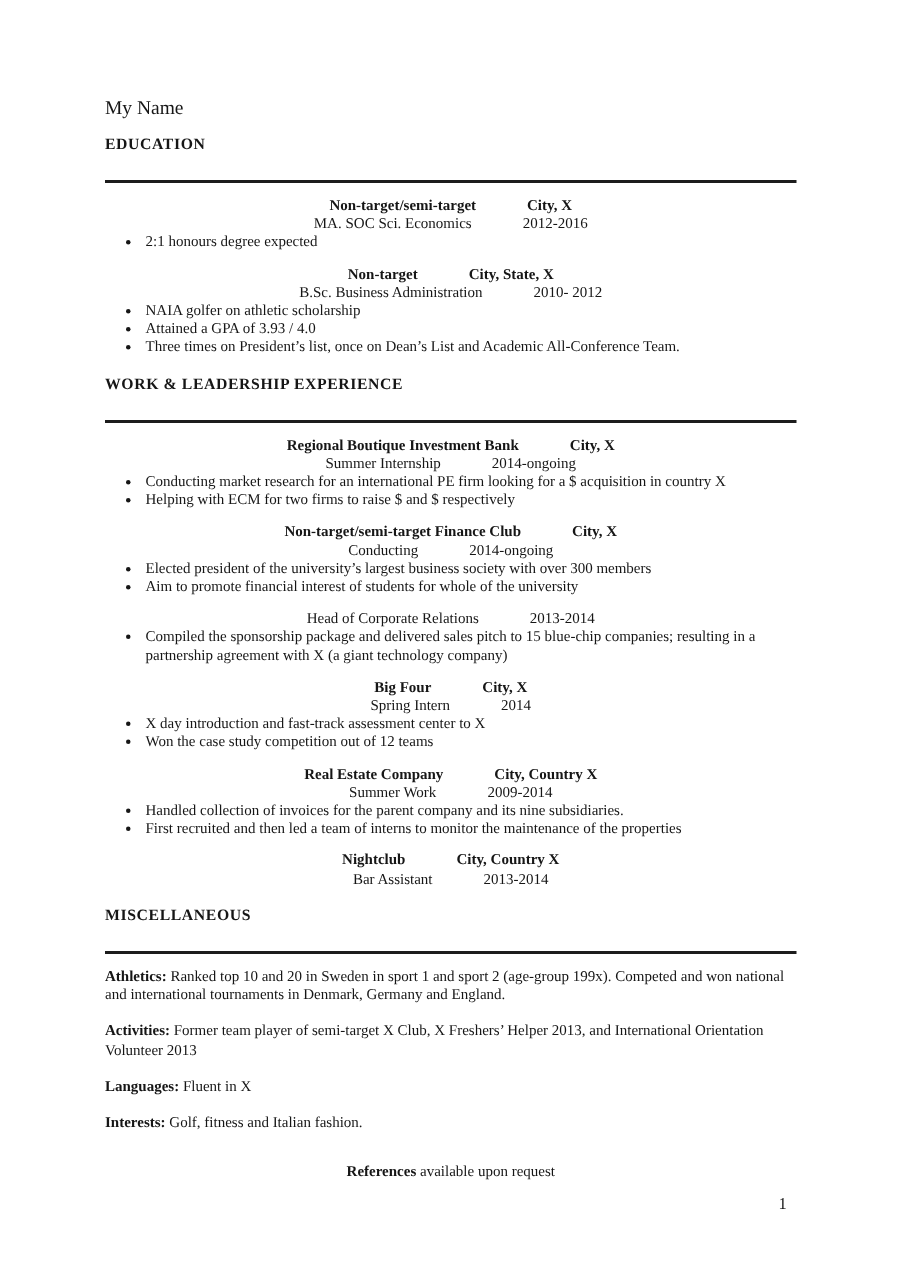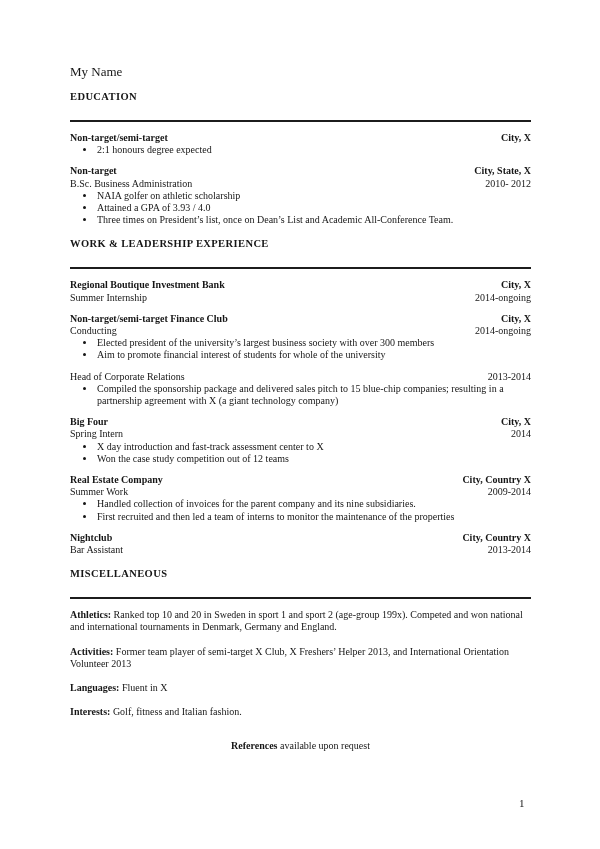--- a/index.html
+++ b/index.html
@@ -15,21 +15,21 @@
   }
   .content{position:absolute;left:70px;top:64px;width:461px;}
   .name{font-size:13px;line-height:15px;margin-bottom:3px;}
   .header-row{display:flex;justify-content:space-between;}
   .contact{text-align:right;}
   .section-heading{
     font-size:10.5px;font-weight:bold;letter-spacing:.4px;
     margin:12px 0 10px 0;padding-bottom:17px;line-height:12px;
     border-bottom:2px solid #1c1c1c;
   }
-  .row{display:flex;justify-content:space-between;gap:24px;}
+  .row{display:flex;justify-content:center;gap:24px;}
   .b{font-weight:bold;}
   .right{text-align:right;white-space:nowrap;margin-left:10px;}
   .entry{margin-bottom:9px;}
   .bullets{margin:0;padding:0 0 0 26px;list-style:disc;}
   .bullets li{padding-left:1px;}
   .misc{margin:0 0 12px 0;}
   .references{text-align:center;margin:21px 0 0 0;}
   .page-number{position:absolute;left:519px;top:797px;font-size:11px;line-height:13px;}
 </style>
 </head>
@@ -39,20 +39,24 @@
   <div class="content">
 
     <div class="name">My Name</div>
 
     <div class="section-heading">EDUCATION</div>
 
     <div class="entry">
       <div class="row">
         <span class="b">Non-target/semi-target</span>
         <span class="b right">City, X</span>
+      </div>
+      <div class="row">
+        <span>MA. SOC Sci. Economics</span>
+        <span class="right">2012-2016</span>
       </div>
       <ul class="bullets">
         <li>2:1 honours degree expected</li>
       </ul>
     </div>
 
     <div class="entry">
       <div class="row">
         <span class="b">Non-target</span>
         <span class="b right">City, State, X</span>
@@ -72,20 +76,24 @@
 
     <div class="entry">
       <div class="row">
         <span class="b">Regional Boutique Investment Bank</span>
         <span class="b right">City, X</span>
       </div>
       <div class="row">
         <span>Summer Internship</span>
         <span class="right">2014-ongoing</span>
       </div>
+      <ul class="bullets">
+        <li>Conducting market research for an international PE firm looking for a $ acquisition in country X</li>
+        <li>Helping with ECM for two firms to raise $ and $ respectively</li>
+      </ul>
     </div>
 
     <div class="entry">
       <div class="row">
         <span class="b">Non-target/semi-target Finance Club</span>
         <span class="b right">City, X</span>
       </div>
       <div class="row">
         <span>Conducting</span>
         <span class="right">2014-ongoing</span>

